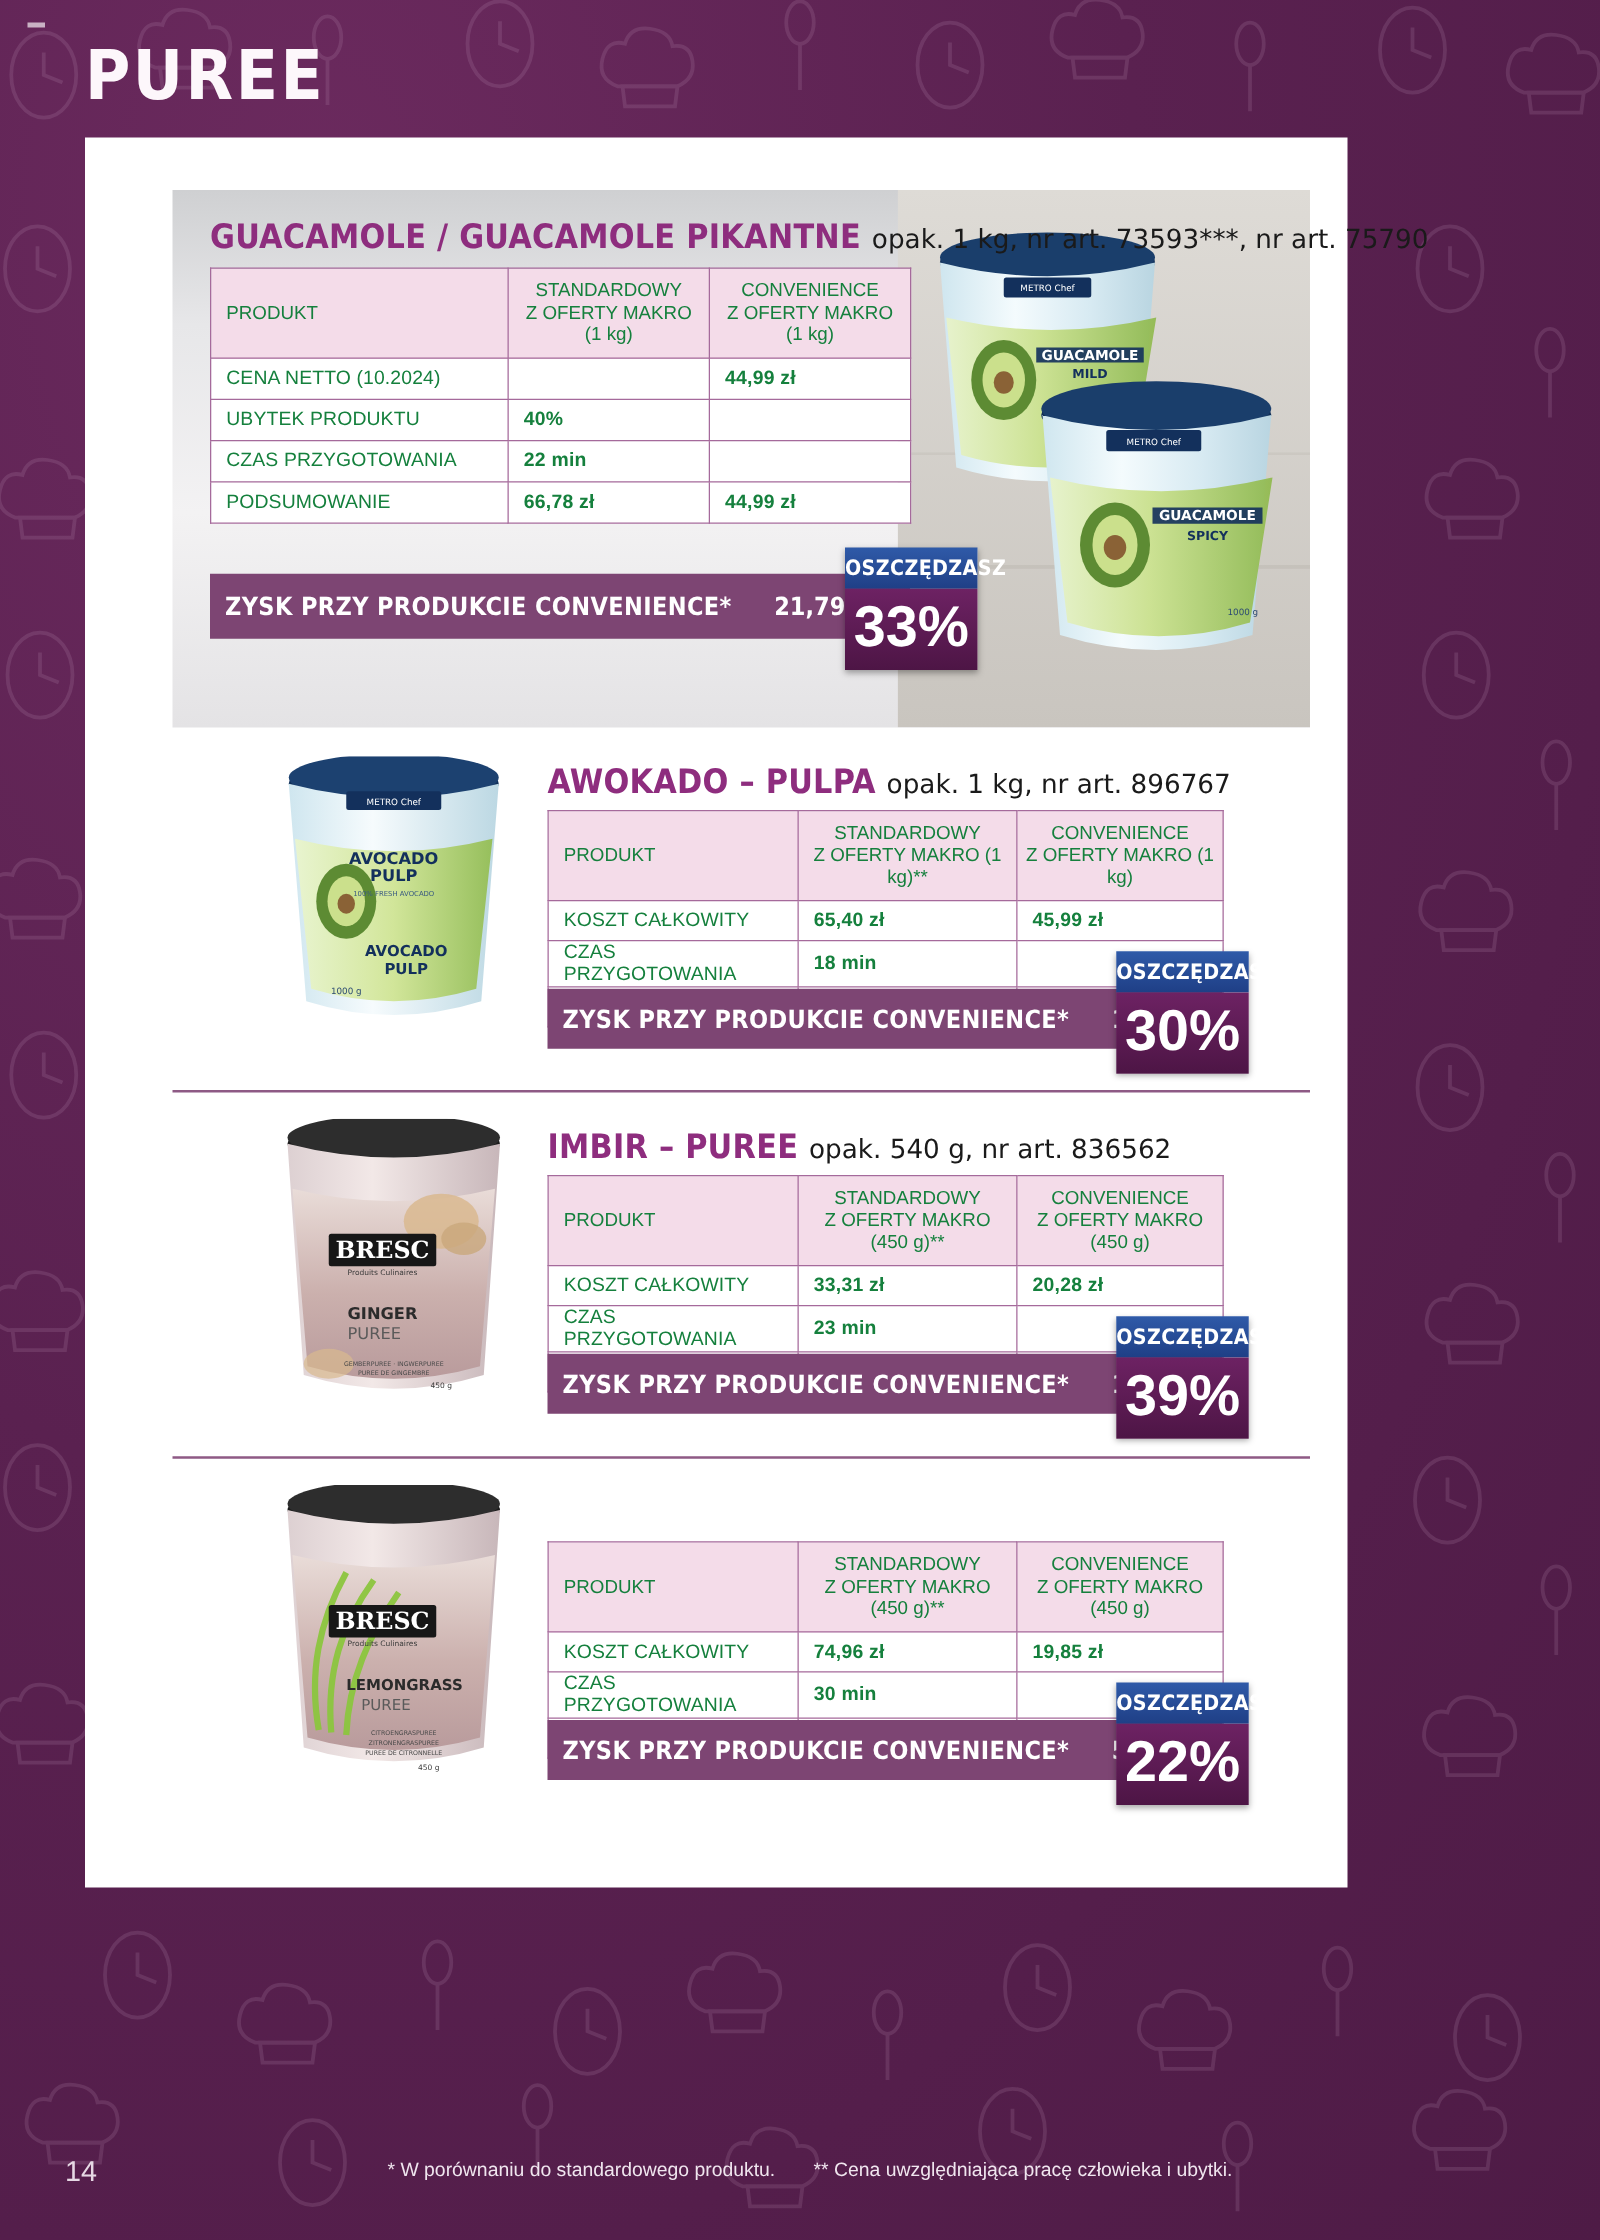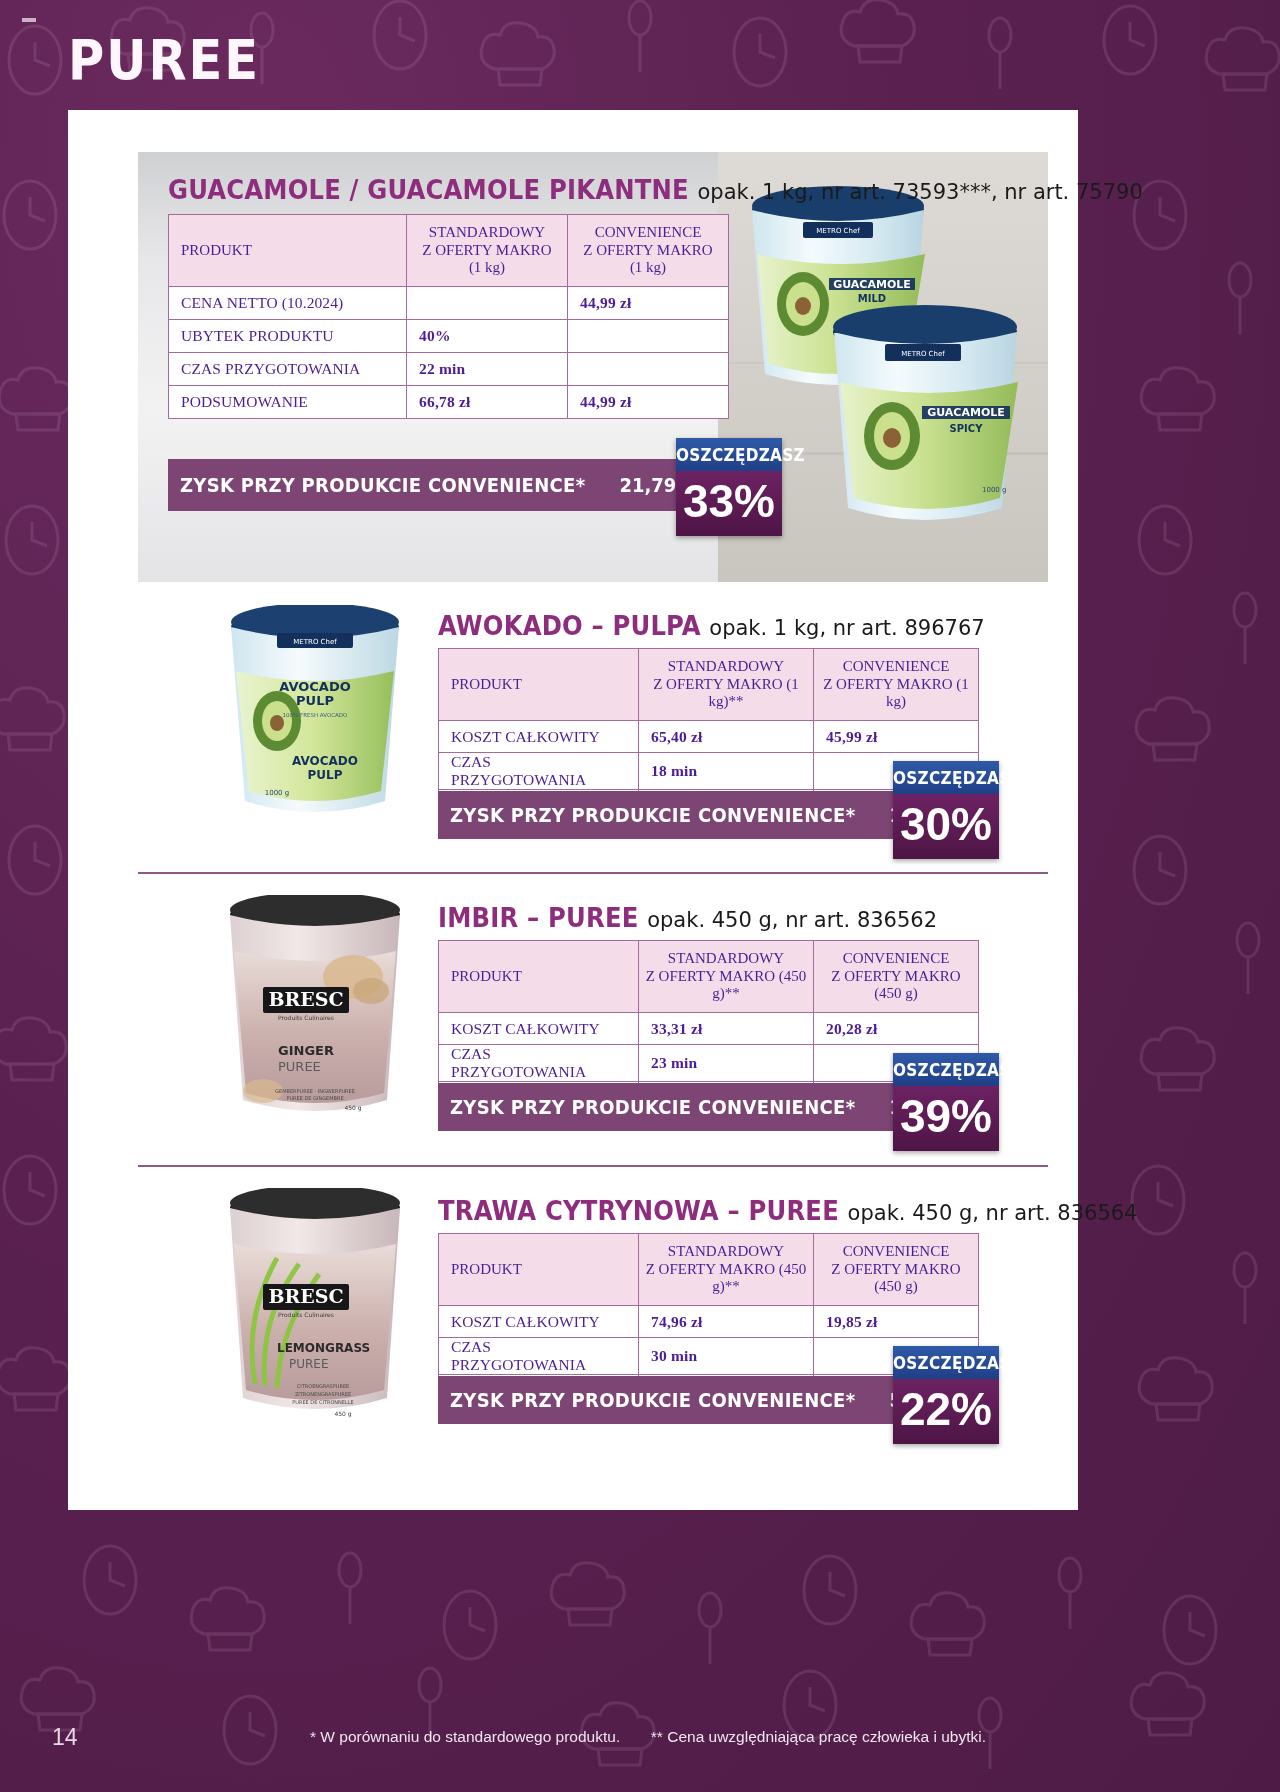--- a/index.html
+++ b/index.html
@@ -74,23 +74,23 @@
     color: #1a1a1a;
     font-size: 21px;
     letter-spacing: 0;
     font-stretch: normal;
   }
 
   table.t { border-collapse: collapse; table-layout: fixed; }
   table.t td, table.t th {
     border: 1px solid #a56a9b;
     padding: 0 12px;
-    color: #4c1d95;
+    color: #15803d;
     font-size: 15.5px;
-    font-family: Liberation Serif, serif;
+    font-family: Liberation Sans, sans-serif;
     background: #ffffff;
     vertical-align: middle;
   }
   table.t thead th {
     background: #f4dce9;
     font-weight: 400;
     text-align: center;
     line-height: 1.18;
     font-size: 15px;
     padding: 9px 6px;
@@ -488,21 +488,21 @@
         <text x="75" y="176" font-family="DejaVu Sans, sans-serif" font-size="13" fill="#5a5a5a">PUREE</text>
         <ellipse cx="60" cy="196" rx="20" ry="12" fill="#d9b98f" opacity=".7"></ellipse>
         <text x="112" y="198" font-family="DejaVu Sans, sans-serif" font-size="5" fill="#4a4a4a" text-anchor="middle">GEMBERPUREE · INGWERPUREE</text>
         <text x="112" y="205" font-family="DejaVu Sans, sans-serif" font-size="5" fill="#4a4a4a" text-anchor="middle">PUREE DE GINGEMBRE</text>
         <text x="150" y="215" font-family="DejaVu Sans, sans-serif" font-size="6" fill="#3a3a3a" text-anchor="middle">450 g</text>
       </svg>
     </div>
 
     <div class="sec-head" style="position:absolute;left:370px;top:12px;">
       <span>IMBIR – PUREE</span>
-      <span class="sub">opak. 450 g, nr art. 836562</span>
+      <span class="sub">opak. 540 g, nr art. 836562</span>
     </div>
 
     <table class="t" style="position:absolute;left:370px;top:50px;width:540px;">
       <colgroup>
           <col style="width:200px">
           <col style="width:175px">
           <col style="width:165px">
         </colgroup>
       <thead>
         <tr>
@@ -579,24 +579,20 @@
         <text x="103" y="129" font-family="DejaVu Sans, sans-serif" font-size="6" fill="#3b3b3b" text-anchor="middle">Produits Culinaires</text>
         <text x="74" y="164" font-family="DejaVu Sans, sans-serif" font-size="12" font-weight="bold" fill="#2b2b2b">LEMONGRASS</text>
         <text x="86" y="180" font-family="DejaVu Sans, sans-serif" font-size="12" fill="#5a5a5a">PUREE</text>
         <text x="120" y="200" font-family="DejaVu Sans, sans-serif" font-size="5" fill="#4a4a4a" text-anchor="middle">CITROENGRASPUREE</text>
         <text x="120" y="208" font-family="DejaVu Sans, sans-serif" font-size="5" fill="#4a4a4a" text-anchor="middle">ZITRONENGRASPUREE</text>
         <text x="120" y="216" font-family="DejaVu Sans, sans-serif" font-size="5" fill="#4a4a4a" text-anchor="middle">PUREE DE CITRONNELLE</text>
         <text x="140" y="228" font-family="DejaVu Sans, sans-serif" font-size="6" fill="#3a3a3a" text-anchor="middle">450 g</text>
       </svg>
     </div>
 
-    <div class="sec-head" style="position:absolute;left:370px;top:12px;">
-      <span>TRAWA CYTRYNOWA – PUREE</span>
-      <span class="sub">opak. 450 g, nr art. 836564</span>
-    </div>
 
     <table class="t" style="position:absolute;left:370px;top:50px;width:540px;">
       <colgroup>
           <col style="width:200px">
           <col style="width:175px">
           <col style="width:165px">
         </colgroup>
       <thead>
         <tr>
           <th class="lbl">PRODUKT</th>

